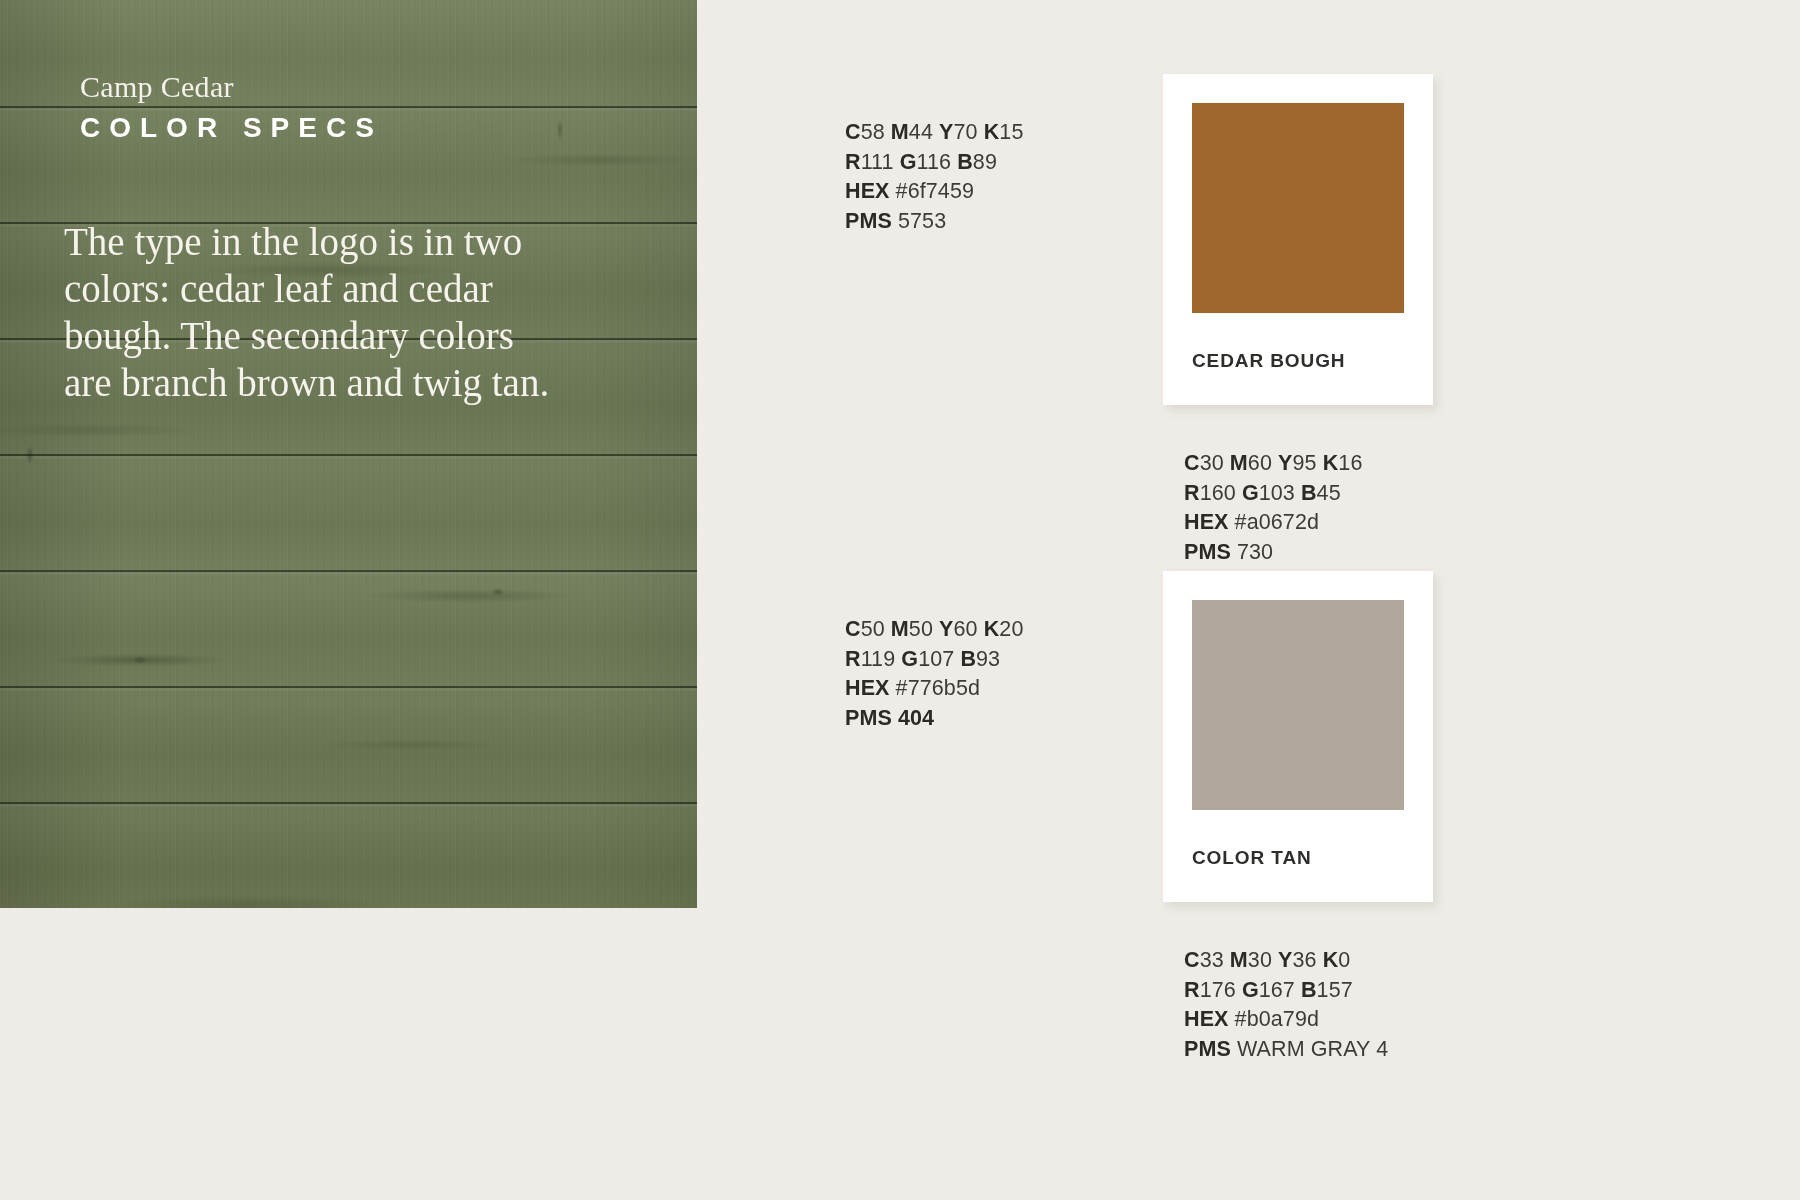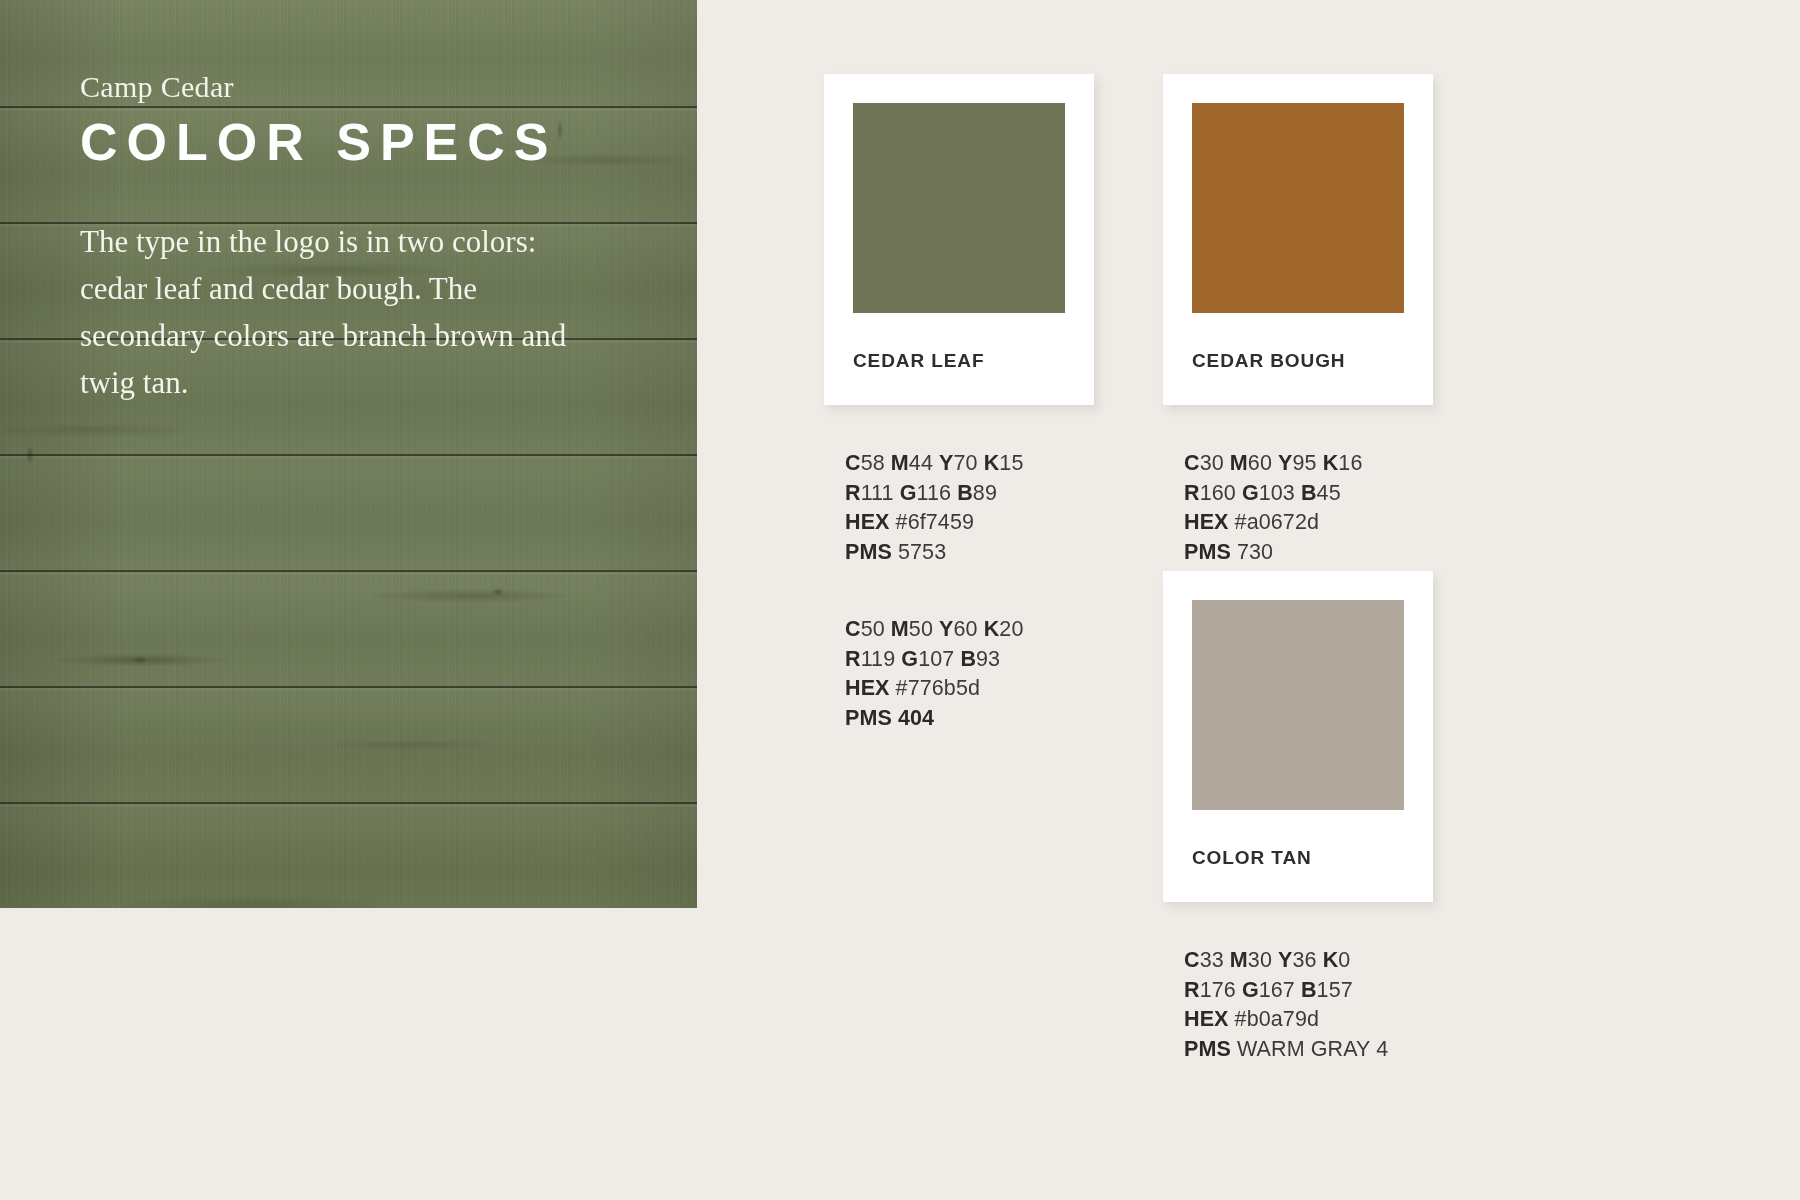--- a/index.html
+++ b/index.html
@@ -108,32 +108,32 @@
     color: #f4f2ea;
     letter-spacing: 0.3px;
   }
 
   .headline {
     position: absolute;
     left: 80px;
     top: 112px;
     font-family: "Liberation Sans", sans-serif;
     font-weight: bold;
-    font-size: 52px;
+    font-size: 28px;
     color: #ffffff;
     letter-spacing: 9px;
   }
 
   .lede {
     position: absolute;
-    left: 80px;
+    left: 64px;
     top: 218px;
     width: 490px;
     font-family: "Liberation Serif", serif;
-    font-size: 31px;
+    font-size: 39px;
     line-height: 47px;
     color: #f5f3ec;
   }
 
   .page-badge {
     position: absolute;
     left: 77px;
     top: 1088px;
     width: 56px;
     height: 56px;
@@ -226,24 +226,20 @@
       <div class="page-badge">
         <span>11</span>
       </div>
     </div>
   </div>
 
   <div id="right-panel" style="background: rgb(239, 236, 231);">
     <div class="swatch-grid">
 
       <div class="swatch-cell col-0 row-0">
-        <div class="swatch-card" style="background: rgb(255, 255, 255);">
-          <div class="swatch-chip" style="background-color: rgb(111, 116, 89);"></div>
-          <div class="swatch-name">CEDAR LEAF</div>
-        </div>
         <div class="spec-block">
           <div class="spec-line">
             <b>C</b><span>58</span>
             <b>M</b><span>44</span>
             <b>Y</b><span>70</span>
             <b>K</b><span>15</span>
           </div>
           <div class="spec-line">
             <b>R</b><span>111</span>
             <b>G</b><span>116</span>

